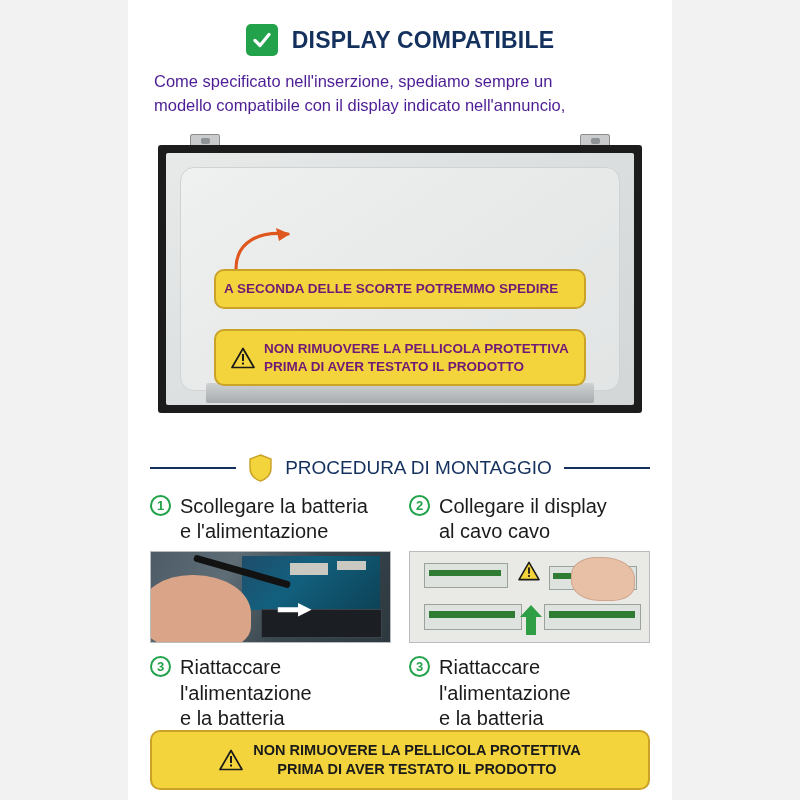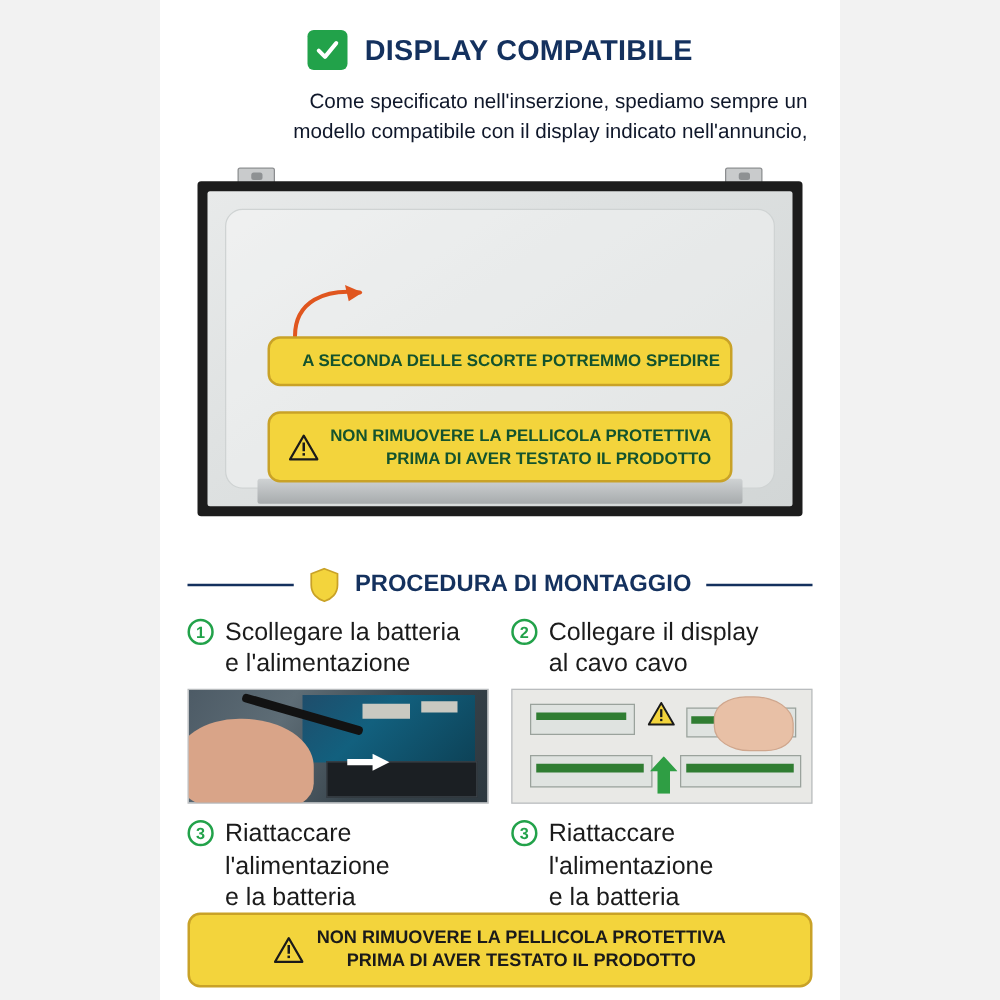--- a/index.html
+++ b/index.html
@@ -60,24 +60,24 @@
   .check-box-icon svg { display: block; }
   .header-title {
     font-size: 23px;
     font-weight: bold;
     color: #14315e;
     letter-spacing: 0.2px;
   }
 
   .intro {
     margin: 14px 26px 0 26px;
-    text-align: right;
+    text-align: left;
     font-size: 16.5px;
     line-height: 1.45;
-    color: #0f172a;
+    color: #4c1d95;
   }
 
   
   .screen-wrap {
     position: relative;
     margin: 16px 30px 0 30px;
     height: 300px;
   }
   .bracket {
     position: absolute;
@@ -151,22 +151,22 @@
   }
 
   .yellow-banner {
     position: absolute;
     left: 48px;
     right: 48px;
     background: #f3d43c;
     border: 2px solid #c9a227;
     border-radius: 10px;
     box-sizing: border-box;
-    text-align: right;
-    color: #14532d;
+    text-align: left;
+    color: #701a75;
     font-weight: bold;
     font-size: 13.5px;
     line-height: 1.32;
     padding: 9px 8px;
   }
   .banner-1 { top: 116px; }
   .banner-2 {
     top: 176px;
     display: flex;
     align-items: center;
@@ -187,21 +187,21 @@
     margin: 20px 22px 0 22px;
   }
   .proc-header .rule {
     flex: 1;
     height: 2px;
     background: #14315e;
   }
   .shield-icon { flex: none; width: 25px; height: 28px; }
   .proc-title {
     font-size: 19px;
-    font-weight: bold;
+    font-weight: normal;
     color: #14315e;
     white-space: nowrap;
   }
 
   .steps-grid {
     margin: 12px 22px 0 22px;
     display: grid;
     grid-template-columns: 1fr 1fr;
     column-gap: 18px;
     row-gap: 8px;

